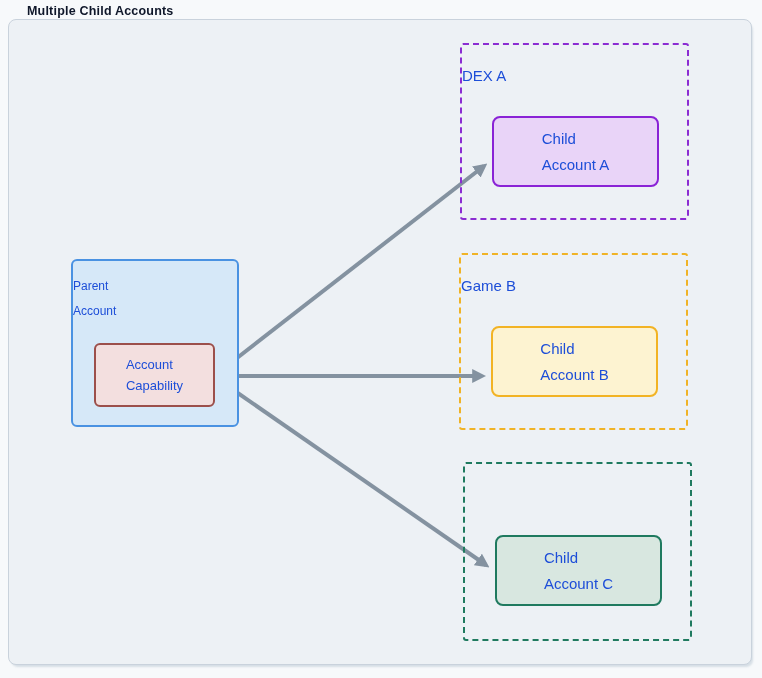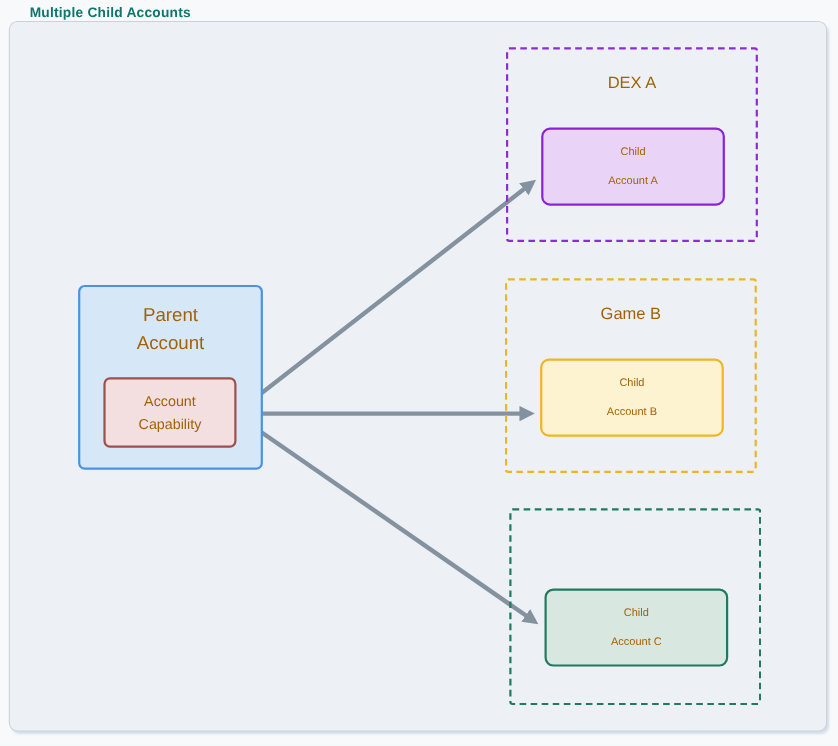--- a/index.html
+++ b/index.html
@@ -9,49 +9,48 @@
     font-family: "Liberation Sans", sans-serif;
     position: relative;
     overflow: hidden;
   }
   .diagram-title {
     position: absolute;
     left: 27px; top: 4px;
     font-size: 12.5px;
     font-weight: 600;
     letter-spacing: 0.2px;
-    color: #0f766e;
+    color: #0f172a;
   }
   .canvas {
     position: absolute;
     left: 8px; top: 19px;
     width: 744px; height: 646px;
     background: #edf1f5;
     border: 1px solid #c9d2dc;
     border-radius: 8px;
     box-shadow: 2px 3px 2px -1px rgba(176,190,205,0.45);
   }
   .node-text {
-    color: #a16207;
+    color: #1d4ed8;
     white-space: pre-line;
-    text-align: center;
   }
   
   .parent-box {
     position: absolute;
     left: 62px; top: 239px;
     width: 168px; height: 168px;
     background: #d6e8f8;
     border: 2px solid #4a92e2;
     border-radius: 6px;
   }
   .parent-label {
     display: block;
     margin-top: 13px;
-    font-size: 17px;
+    font-size: 12px;
     font-weight: 500;
     line-height: 25px;
   }
   .capability-box {
     position: absolute;
     left: 21px; top: 82px;
     width: 121px; height: 64px;
     background: #f3dfdf;
     border: 2px solid #9c4f4b;
     border-radius: 6px;
@@ -85,21 +84,21 @@
     width: 167px; height: 71px;
     border-radius: 8px;
     display: flex;
     align-items: center;
     justify-content: center;
   }
   .child-node-a { background: #e9d4f8; border: 2px solid #8a23d6; }
   .child-node-b { background: #fdf3d1; border: 2px solid #f2b324; }
   .child-node-c { background: #d8e7e0; border: 2px solid #1f7a5f; }
   .child-label {
-    font-size: 10px;
+    font-size: 15px;
     font-weight: 500;
     line-height: 26px;
   }
   .arrows-layer {
     position: absolute;
     left: 0; top: 0;
     width: 744px; height: 646px;
     pointer-events: none;
   }
 </style>

